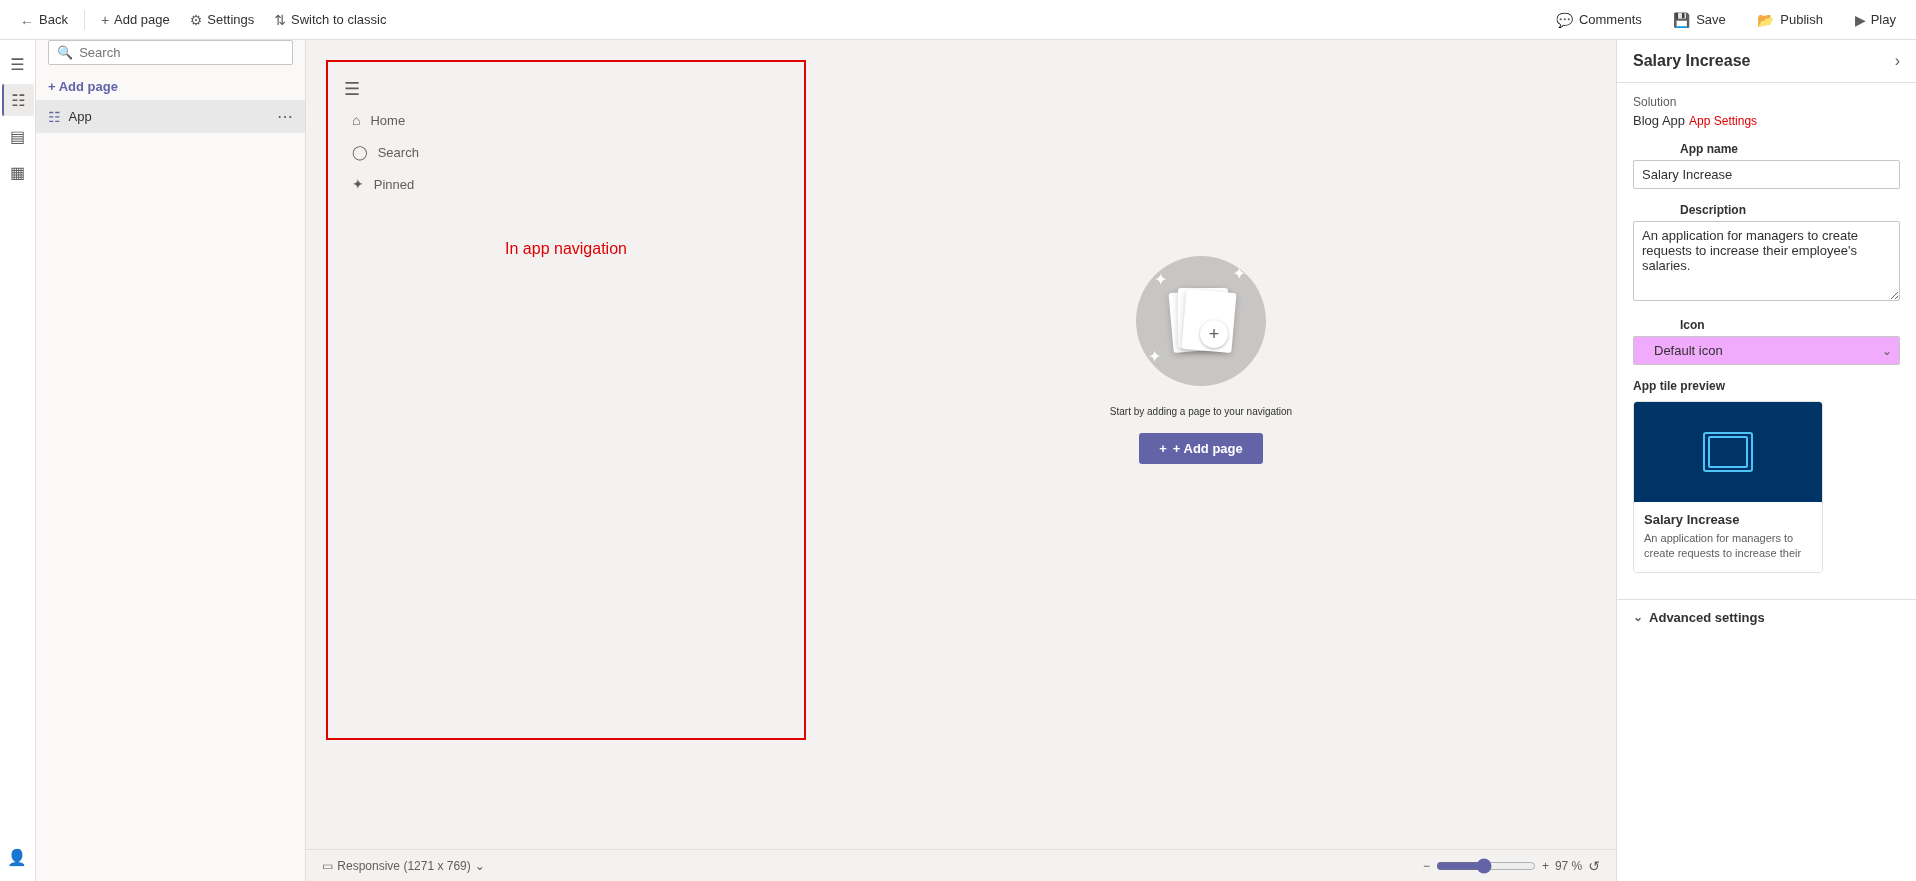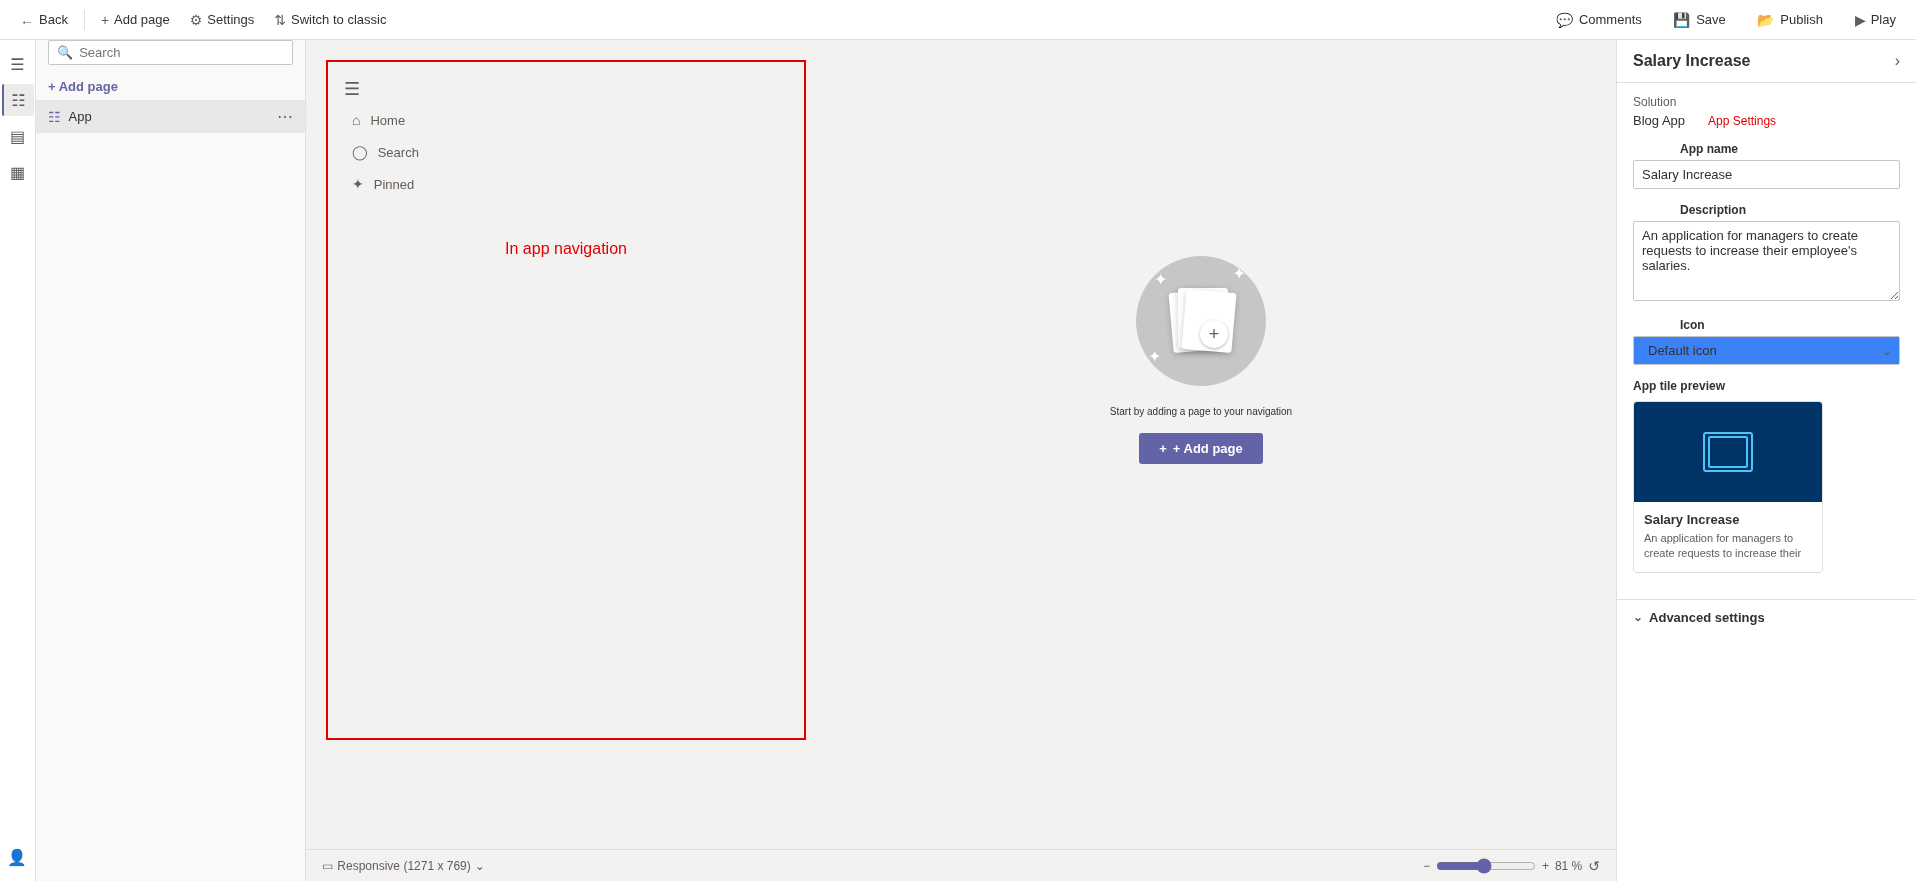--- a/index.html
+++ b/index.html
@@ -155,38 +155,38 @@
       width: 300px; background: #fff; border-left: 1px solid #e1dfdd;
       display: flex; flex-direction: column; overflow-y: auto; flex-shrink: 0;
     }
     .panel-header {
       display: flex; align-items: center; justify-content: space-between;
       padding: 12px 16px; border-bottom: 1px solid #e1dfdd;
     }
     .panel-title { font-size: 16px; font-weight: 600; color: #323130; }
     .panel-close { background: none; border: none; cursor: pointer; font-size: 16px; color: #605e5c; }
     .panel-content { padding: 12px 16px; }
-    .panel-row { display: flex; align-items: center; gap: 23px; margin-bottom: 12px; }
+    .panel-row { display: flex; align-items: center; gap: 4px; margin-bottom: 12px; }
     .panel-label { font-size: 12px; color: #605e5c; margin-bottom: 4px; }
     .solution-label { font-size: 13px; color: #323130; font-weight: 500; }
     .app-settings-link { font-size: 12px; color: #e00000; cursor: pointer; text-decoration: none; }
     .field-label { font-size: 12px; color: #323130; font-weight: 600; margin-bottom: 4px; margin-left: 47px; }
     .text-input {
       width: 100%; border: 1px solid #c8c6c4; border-radius: 2px;
       padding: 6px 8px; font-size: 13px; color: #323130; outline: none;
     }
     .textarea-input {
       width: 100%; border: 1px solid #c8c6c4; border-radius: 2px;
       padding: 6px 8px; font-size: 13px; color: #323130; outline: none;
       resize: vertical; min-height: 80px; font-family: inherit;
     }
     .select-input {
       width: 100%; border: 1px solid #c8c6c4; border-radius: 2px;
-      padding: 6px 14px; font-size: 13px; color: #323130; outline: none;
-      background: #3b82f6; appearance: none; cursor: pointer;
+      padding: 6px 20px; font-size: 13px; color: #323130; outline: none;
+      background: #f0abfc; appearance: none; cursor: pointer;
     }
     .select-wrapper { position: relative; }
     .select-arrow { position: absolute; right: 8px; top: 50%; transform: translateY(-50%); color: #605e5c; pointer-events: none; font-size: 12px; }
     .form-group { margin-bottom: 14px; }
     .app-tile-preview-label { font-size: 12px; font-weight: 600; color: #323130; margin-bottom: 8px; margin-top: 8px; }
     .app-tile {
       width: 190px; border-radius: 4px; overflow: hidden;
       border: 1px solid #e1dfdd; margin-bottom: 14px;
     }
     .app-tile-header {
@@ -326,21 +326,21 @@
     <div class="canvas-bottom">
       <div class="responsive-label">
         <span>▭</span>
         <span>Responsive (1271 x 769)</span>
         <span>⌄</span>
       </div>
       <div class="zoom-control">
         <span style="cursor:pointer;">−</span>
         <input type="range" class="zoom-slider" min="10" max="200" value="100" style="">
         <span style="cursor:pointer;">+</span>
-        <span>81 %</span>
+        <span>97 %</span>
         <span class="reset-icon">↺</span>
       </div>
     </div>
   </div>
 
   <div class="right-panel">
     <div class="panel-header">
       <span class="panel-title">Salary Increase</span>
       <button class="panel-close">›</button>
     </div>

